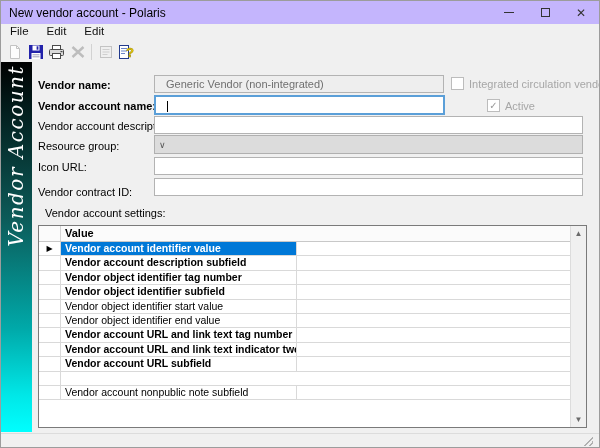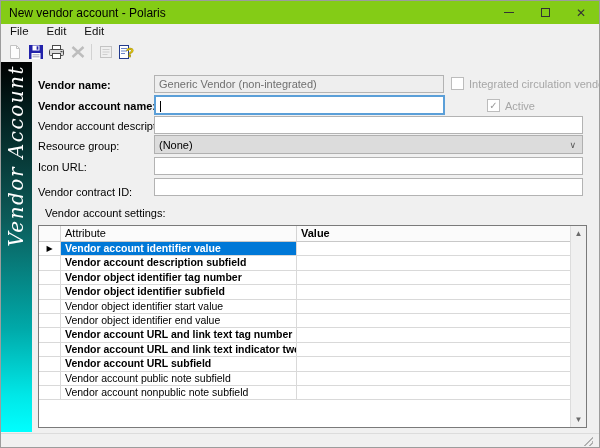--- a/index.html
+++ b/index.html
@@ -3,21 +3,21 @@
 <meta charset="utf-8">
 <style>
   * { margin:0; padding:0; box-sizing:border-box; }
   body { font-family:"Liberation Sans","DejaVu Sans",sans-serif; background:#cfcfcf; }
   .window {
     position:relative; width:600px; height:448px; background:#f0f0f0;
     border:1px solid #9c9c9c; overflow:hidden;
   }
   
   .titlebar {
-    position:absolute; left:0; top:0; width:100%; height:23px; background:#84cc16;
+    position:absolute; left:0; top:0; width:100%; height:23px; background:#c4b5fd;
     display:flex; align-items:center;
   }
   .titlebar .title { font-size:12px; color:#000; padding-left:8px; flex:1;
     white-space:nowrap; }
   .winbtn { width:36px; height:23px; display:flex; align-items:center; justify-content:center; color:#333; }
   .minimize-bar { width:10px; height:1px; background:#333; display:block; }
   .maximize-box { width:9px; height:9px; border:1px solid #333; display:block; }
   .close-x { font-size:12px; line-height:1; color:#333; }
   
   .menubar {
@@ -42,21 +42,21 @@
     position:absolute; top:3px; left:3px;
     writing-mode:vertical-rl; transform:rotate(180deg);
     font-family:"DejaVu Serif","Liberation Serif",serif; font-style:italic;
     font-size:20px; color:#ffffff; letter-spacing:1.5px; white-space:nowrap;
   }
   
   .flabel { position:absolute; font-size:11px; color:#000; white-space:nowrap; }
   .flabel.bold { font-weight:bold; }
   .tbox {
     position:absolute; background:#ffffff; border:1px solid #b3b3b3;
-    font-size:11px; color:#000; padding:1px 4px; line-height:14px;
+    font-size:11px; color:#000; padding:1px 11px; line-height:14px;
   }
   .tbox.disabled { background:#eeeeee; color:#6f6f6f; }
   .tbox.focused { border:2px solid #5b9fd8; }
   .caret { display:inline-block; width:1px; height:11px; background:#000; vertical-align:middle; }
   .combo {
     position:absolute; background:#dcdcdc; border:1px solid #b0b0b0;
     font-size:11px; color:#000; padding:2px 4px; display:flex; align-items:center;
   }
   .combo .combo-text { flex:1; }
   .combo .chev { font-size:9px; color:#555; padding-right:2px; }
@@ -208,41 +208,39 @@
       <span class="cbx-label">Active</span>
     </div>
 
     <span class="flabel" style="left:37px; top:58px;">Vendor account description:</span>
     <div class="tbox" style="left:153px; top:54px; width:429px; height:18px;">
       <span></span>
     </div>
 
     <span class="flabel" style="left:37px; top:78px;">Resource group:</span>
     <div class="combo" style="left:153px; top:73px; width:429px; height:19px;">
-      <span class="combo-text">(None)</span>
       <span class="chev">∨</span>
     </div>
 
     <span class="flabel" style="left:37px; top:99px;">Icon URL:</span>
     <div class="tbox" style="left:153px; top:95px; width:429px; height:18px;">
       <span></span>
     </div>
 
     <span class="flabel" style="left:37px; top:124px;">Vendor contract ID:</span>
     <div class="tbox" style="left:153px; top:116px; width:429px; height:18px;">
       <span></span>
     </div>
 
     <span class="flabel" style="left:44px; top:145px;">Vendor account settings:</span>
 
     <div class="grid">
       <div class="grid-main">
         <div class="grid-header">
           <div class="gh-cell gh-sel"></div>
-          <div class="gh-cell gh-attr">Attribute</div>
           <div class="gh-cell gh-val">Value</div>
         </div>
         <div id="grid-rows">
             <div class="grid-row bold selected">
     <div class="gc gc-sel">▶</div>
     <div class="gc gc-attr">Vendor account identifier value</div>
     <div class="gc gc-val"></div>
   </div>
             <div class="grid-row bold">
     <div class="gc gc-sel"></div>
@@ -279,21 +277,20 @@
     <div class="gc gc-attr">Vendor account URL and link text indicator two</div>
     <div class="gc gc-val"></div>
   </div>
             <div class="grid-row bold">
     <div class="gc gc-sel"></div>
     <div class="gc gc-attr">Vendor account URL subfield</div>
     <div class="gc gc-val"></div>
   </div>
             <div class="grid-row">
     <div class="gc gc-sel"></div>
-    <div class="gc gc-attr">Vendor account public note subfield</div>
     <div class="gc gc-val"></div>
   </div>
             <div class="grid-row">
     <div class="gc gc-sel"></div>
     <div class="gc gc-attr">Vendor account nonpublic note subfield</div>
     <div class="gc gc-val"></div>
   </div>
           </div>
       </div>
       <div class="vscroll">

